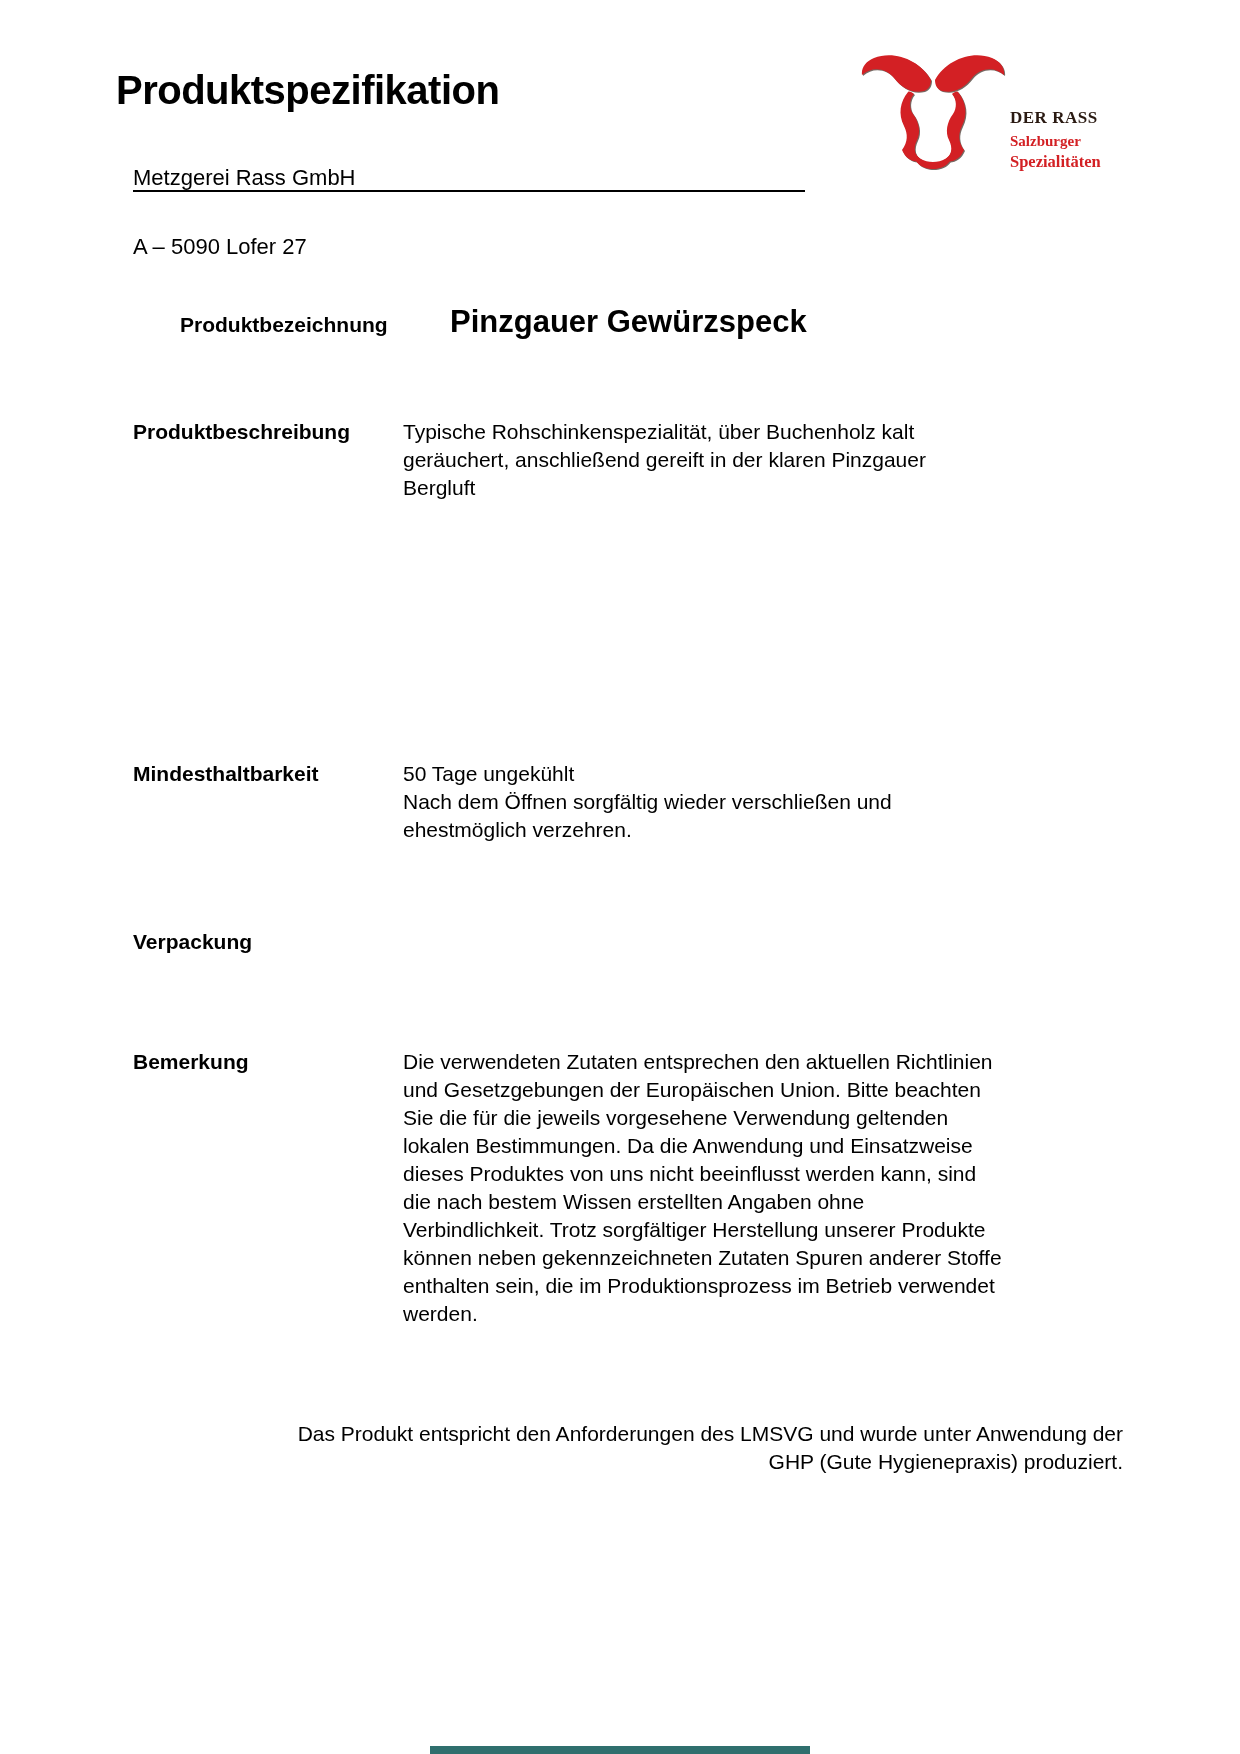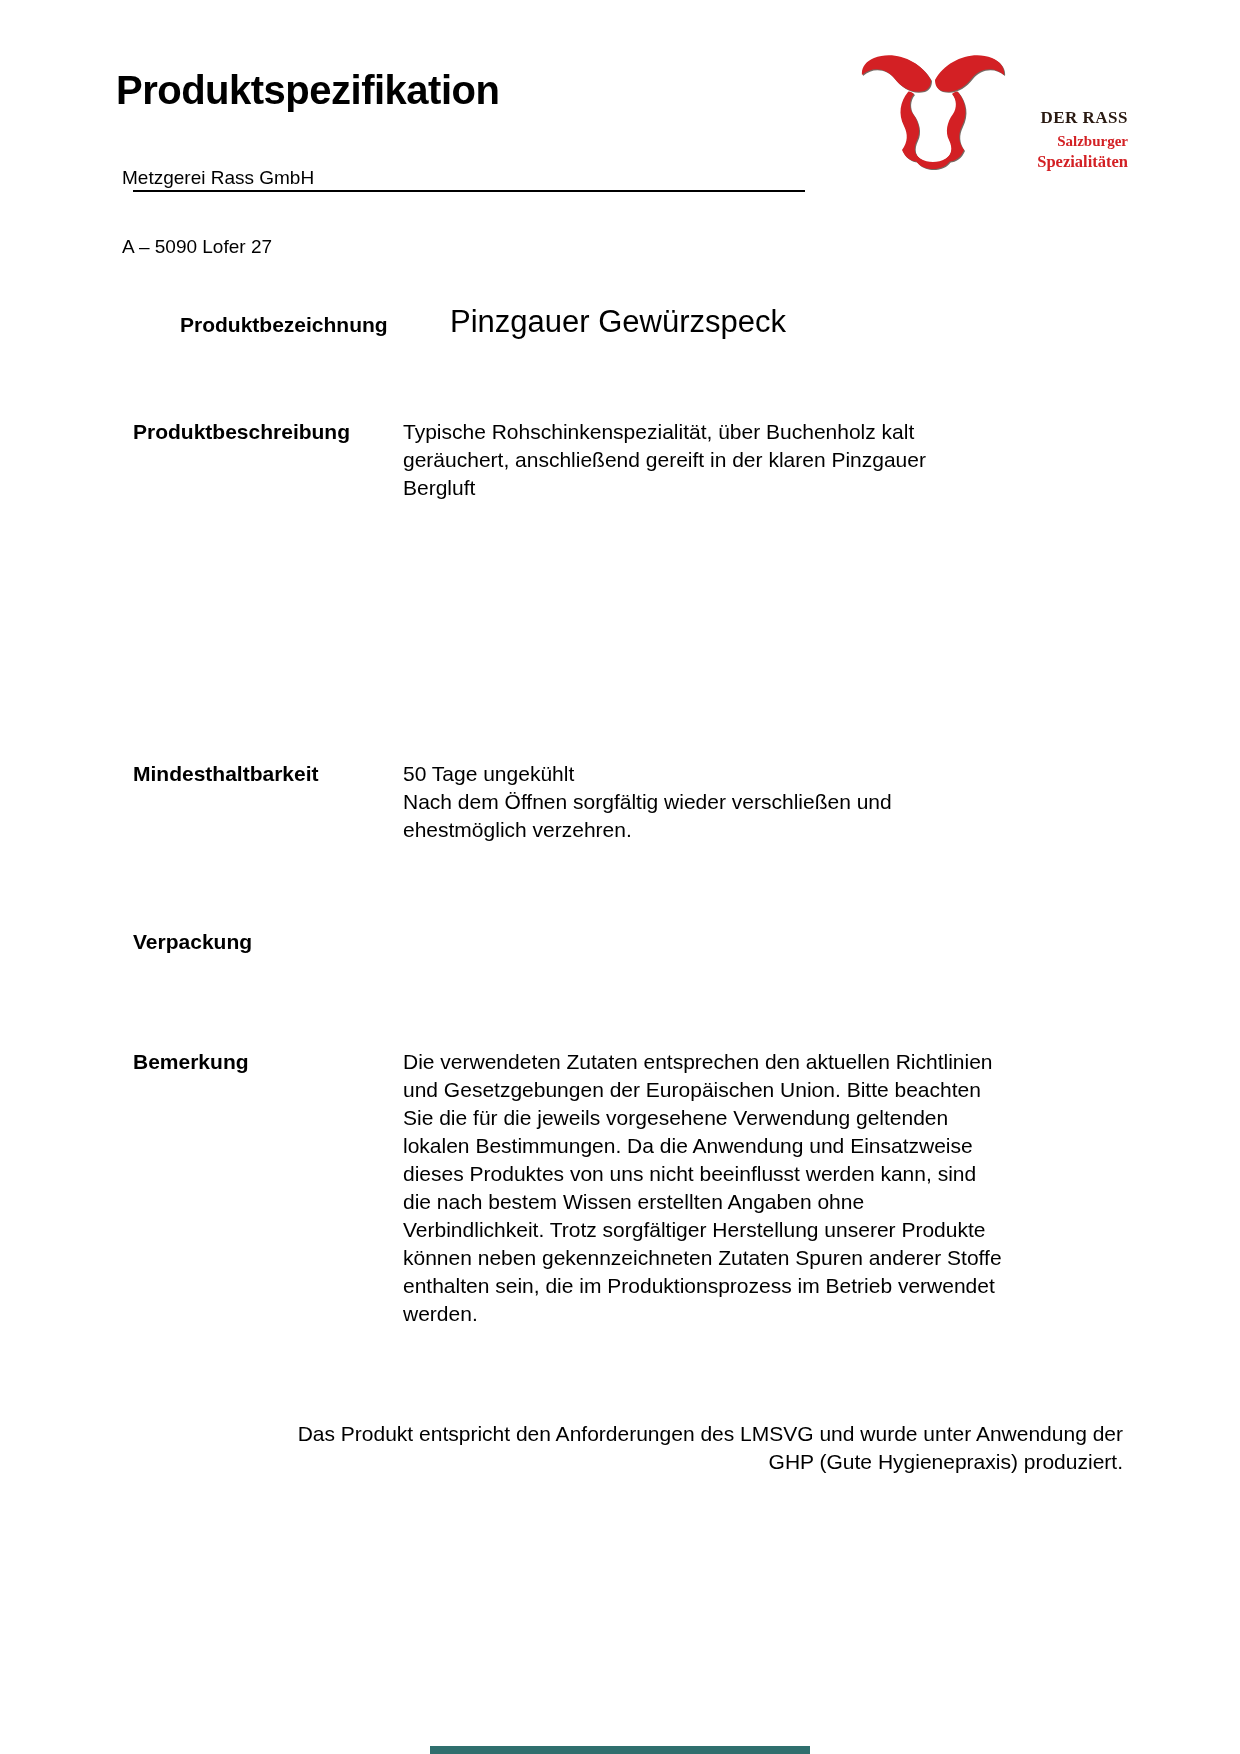--- a/index.html
+++ b/index.html
@@ -5,42 +5,42 @@
   html, body { margin: 0; padding: 0; background: #ffffff; }
   body { width: 1240px; height: 1754px; font-family: "Liberation Sans", sans-serif; color: #000; }
   .page { position: relative; width: 1240px; height: 1754px; background: #fff; overflow: hidden; }
 
   
   .header-title {
     position: absolute; left: 116px; top: 68px;
     font-size: 40px; font-weight: bold; letter-spacing: -0.5px;
   }
   .header-sub {
-    position: absolute; left: 122px; top: 120px;
-    font-size: 19px; line-height: 23px; white-space: pre;
+    position: absolute; left: 133px; top: 120px;
+    font-size: 22px; line-height: 23px; white-space: pre;
   }
   .header-rule {
     position: absolute; left: 133px; top: 190px; width: 672px;
     border-top: 2px solid #000; height: 0;
   }
 
   
   .logo { position: absolute; left: 858px; top: 50px; width: 270px; height: 128px; }
   .bull-svg { position: absolute; left: 0; top: 0; filter: drop-shadow(1.5px 1.5px 0 rgba(45,25,15,0.65)); }
-  .logo-text { position: absolute; left: 152px; top: 58px; width: 118px; text-align: right;
+  .logo-text { position: absolute; left: 152px; top: 58px; width: 118px; text-align: left;
                font-family: "Liberation Serif", serif; font-weight: bold; }
   .logo-wordmark { font-size: 17px; color: #2a1a12; letter-spacing: 0.5px; margin-bottom: 5px; }
   .logo-tagline1 { font-size: 15px; color: #d32024; margin-bottom: 2px; }
   .logo-tagline2 { font-size: 16.5px; color: #d32024; }
 
   
   .row { position: absolute; left: 133px; display: flex; align-items: baseline; }
   .row-label { width: 270px; flex: none; font-size: 21px; font-weight: bold; }
   .row-value { width: 700px; font-size: 21px; line-height: 28px; white-space: pre-line; }
-  .product-name { font-size: 31px; line-height: 36px; }
+  .product-name { font-size: 31px; line-height: 36px; font-weight: bold; }
   .row-1 { top: 304px; margin-left: 47px; }
   .row-2 { top: 418px; }
   .row-3 { top: 588px; }
   .row-4 { top: 760px; }
   .row-5 { top: 930px; }
   .row-6 { top: 1048px; }
 
   
   .footer-note {
     position: absolute; left: 133px; top: 1420px; width: 990px;

